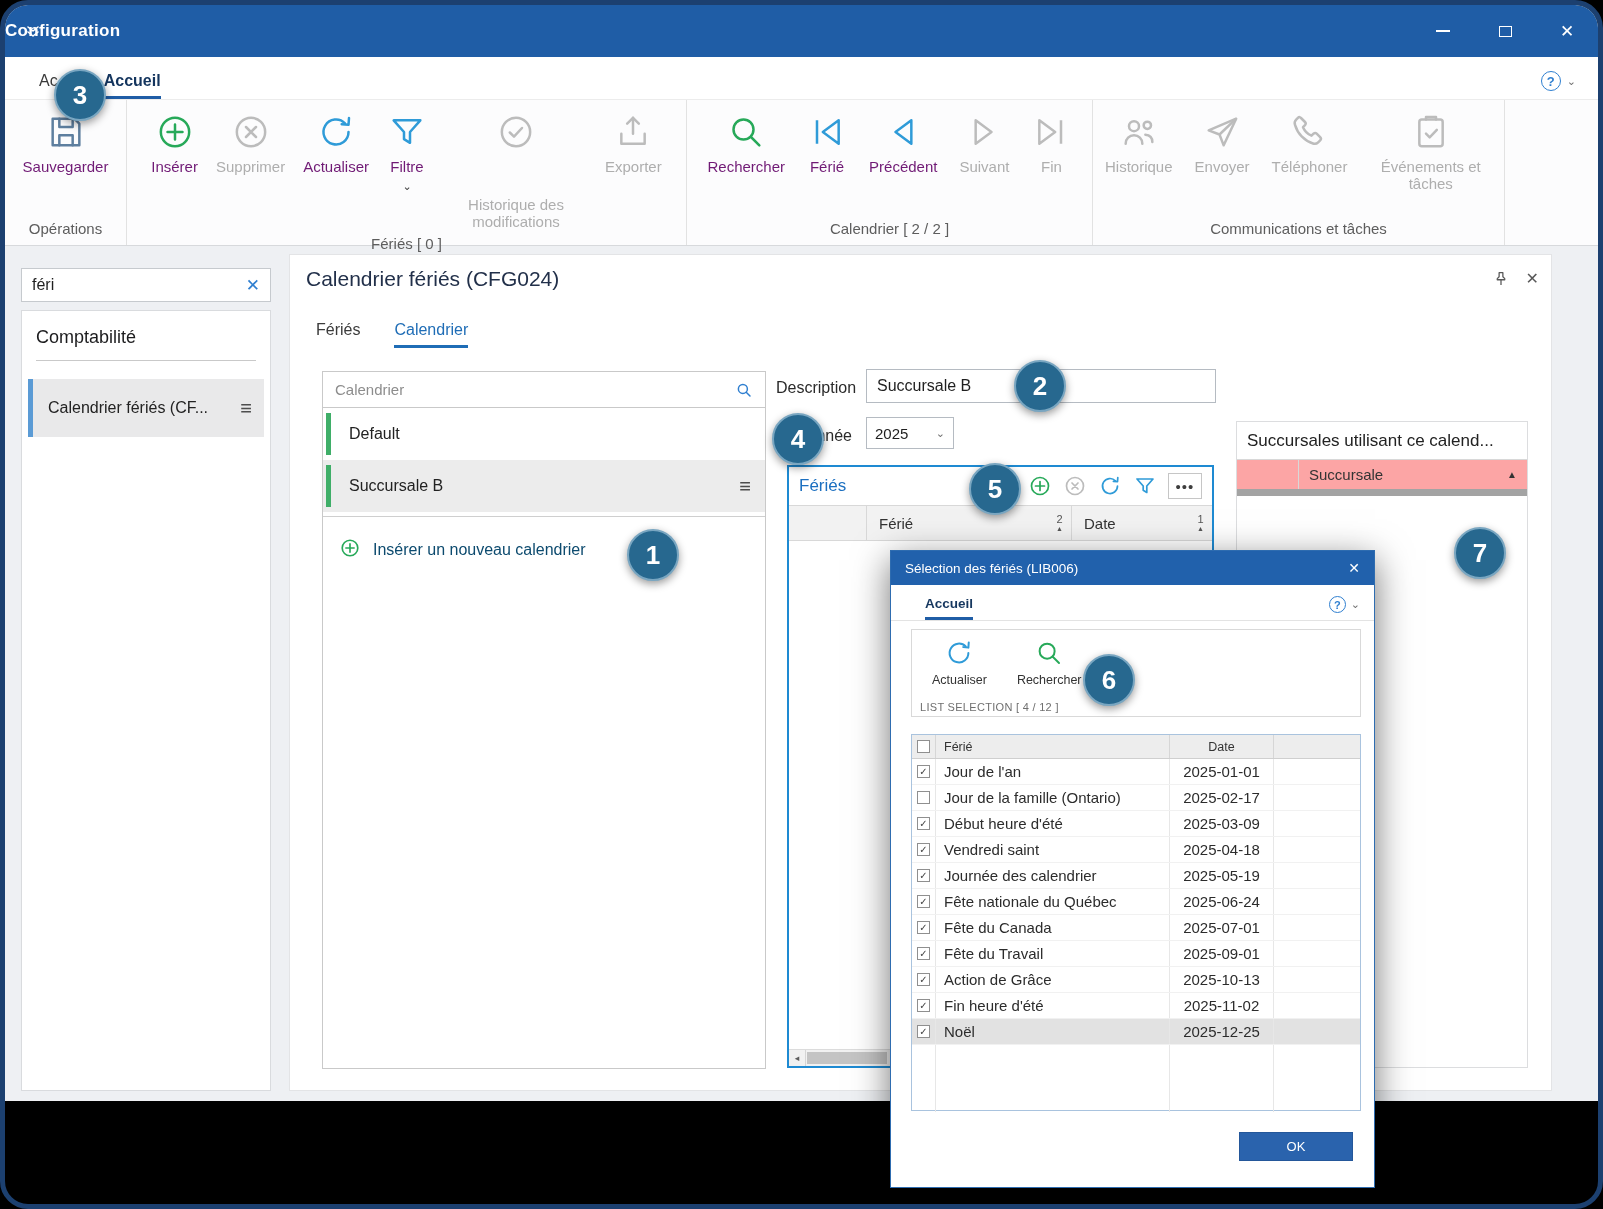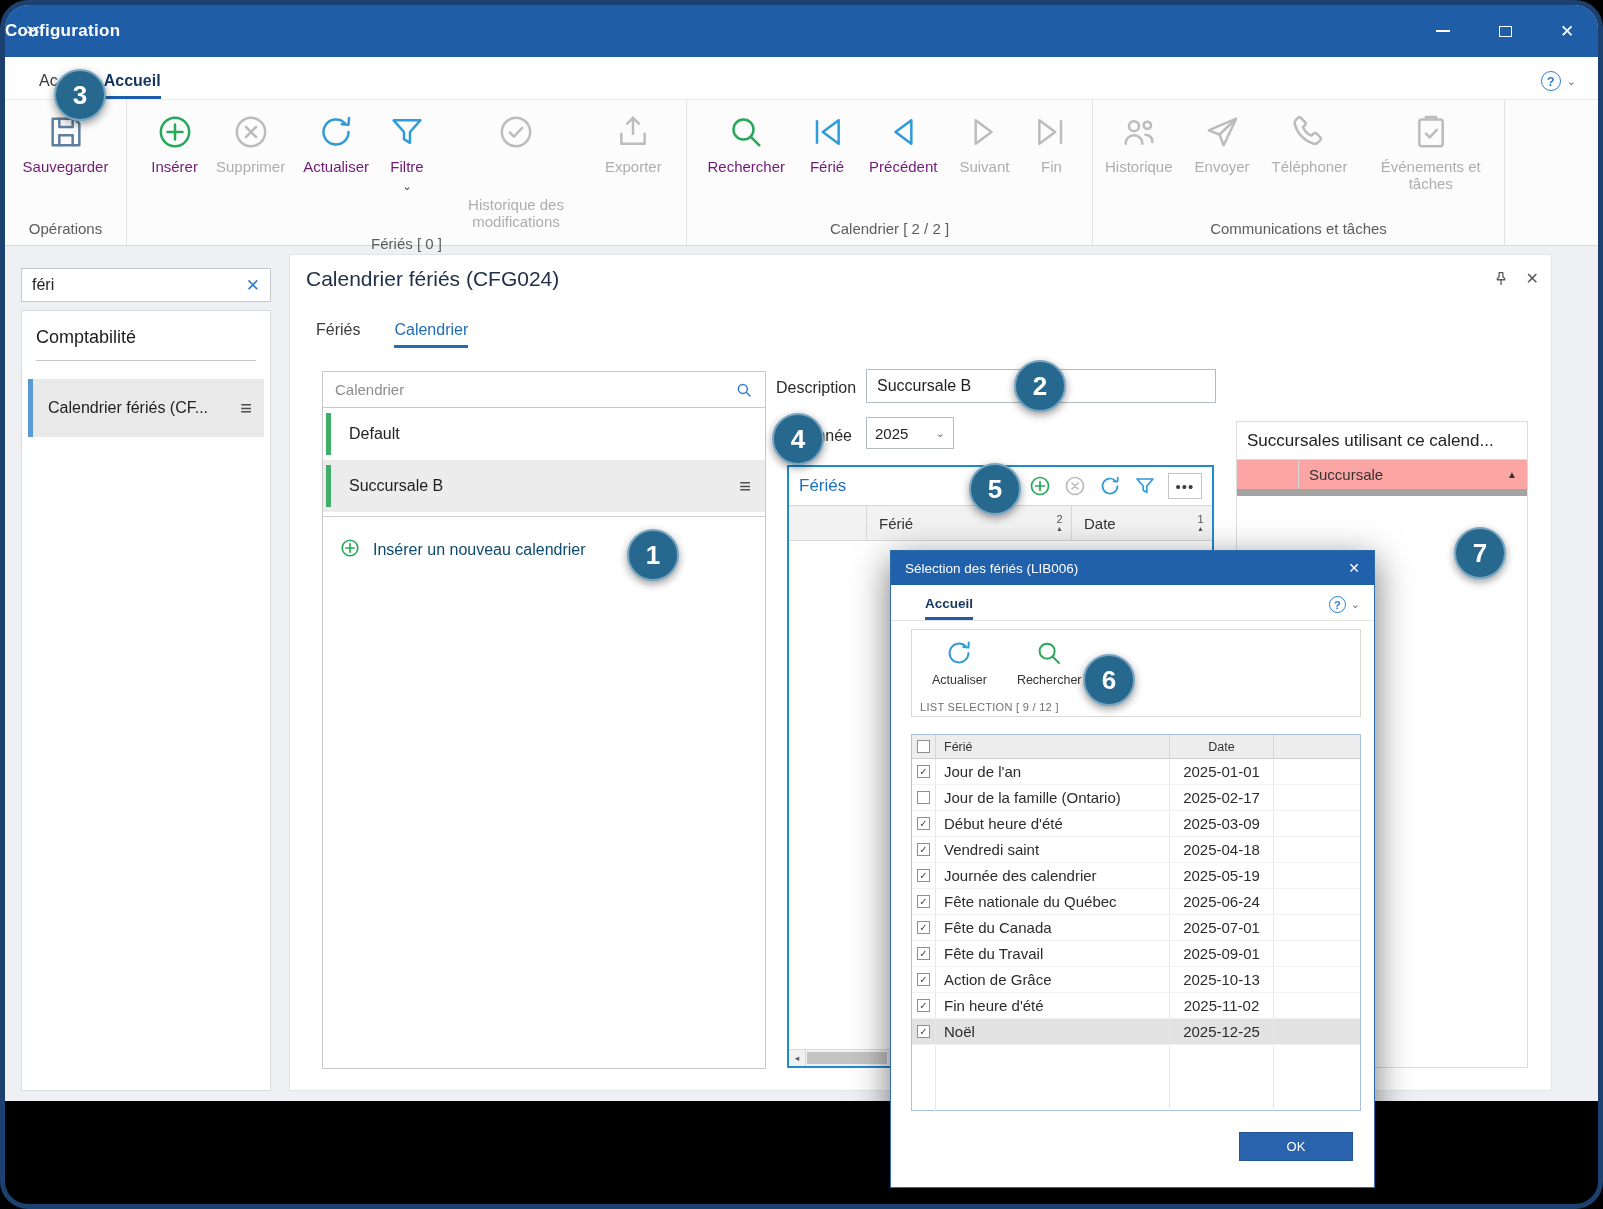--- a/index.html
+++ b/index.html
@@ -522,21 +522,21 @@
         <div class="dbtn">
           <span class="ic-green">
             <svg width="30" height="30" viewBox="0 0 24 24" fill="none" stroke="currentColor" stroke-width="1.6" stroke-linecap="round">
                 <circle cx="10.5" cy="10.5" r="6"></circle>
                 <path d="M15 15l5 5"></path>
               </svg>
             </span>
           <span class="lbl">Rechercher</span>
         </div>
       </div>
-      <span class="dlg-group-label">LIST SELECTION [ 9 / 12 ]</span>
+      <span class="dlg-group-label">LIST SELECTION [ 4 / 12 ]</span>
     </div>
 
     <div class="dlg-table">
       <div class="thead">
         <span class="c-check">
             <span class="cb"></span>
           </span>
         <span class="c-ferie">Férié</span>
         <span class="c-date">Date</span>
         <span class="c-extra"></span>

